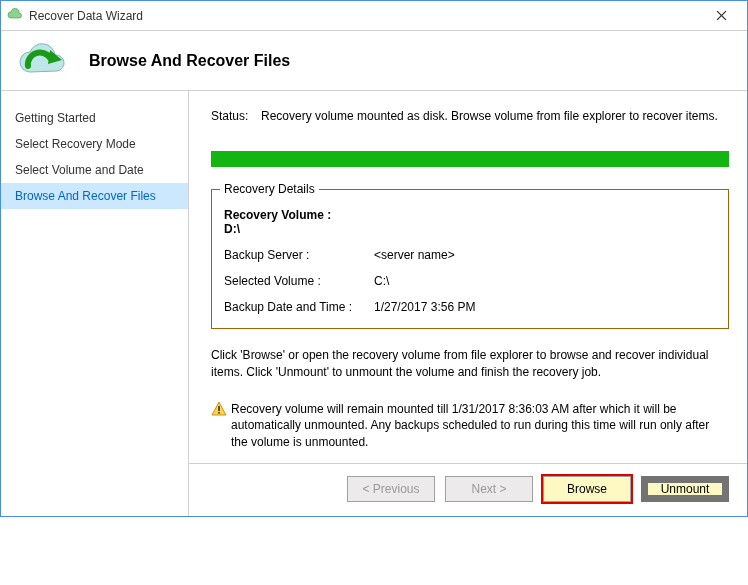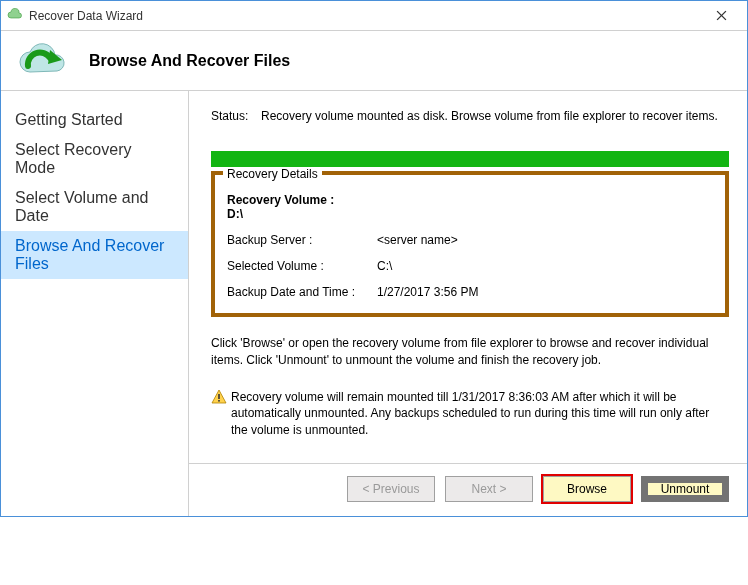--- a/index.html
+++ b/index.html
@@ -53,21 +53,21 @@
     display:flex;
     height: calc(100% - 30px - 60px);
   }
   .sidebar {
     width: 188px;
     border-right:1px solid #d0d0d0;
     padding-top:14px;
   }
   .sidebar .item {
     padding: 6px 14px;
-    font-size: 16px;
+    font-size: 12px;
     color:#333;
     cursor:pointer;
   }
   .sidebar .item.active {
     background:#cce8ff;
     color:#0066cc;
   }
   .main {
     flex:1;
     position:relative;
@@ -76,22 +76,22 @@
   .status-row { display:flex; align-items:center; }
   .status-row .label { width:50px; }
   .status-row .value { flex:1; }
   .progress {
     margin-top:28px;
     height:16px;
     background:#12b512;
     width:100%;
   }
   .fieldset {
-    margin-top:4px;
-    border:4px solid #a16207;
+    margin-top:22px;
+    border:1px solid #a16207;
     padding:12px 24px 8px 12px;
     position:relative;
   }
   .fieldset .legend {
     position:absolute;
     top:-8px; left:8px;
     background:#fff;
     padding:0 4px;
     font-size:12px;
   }

